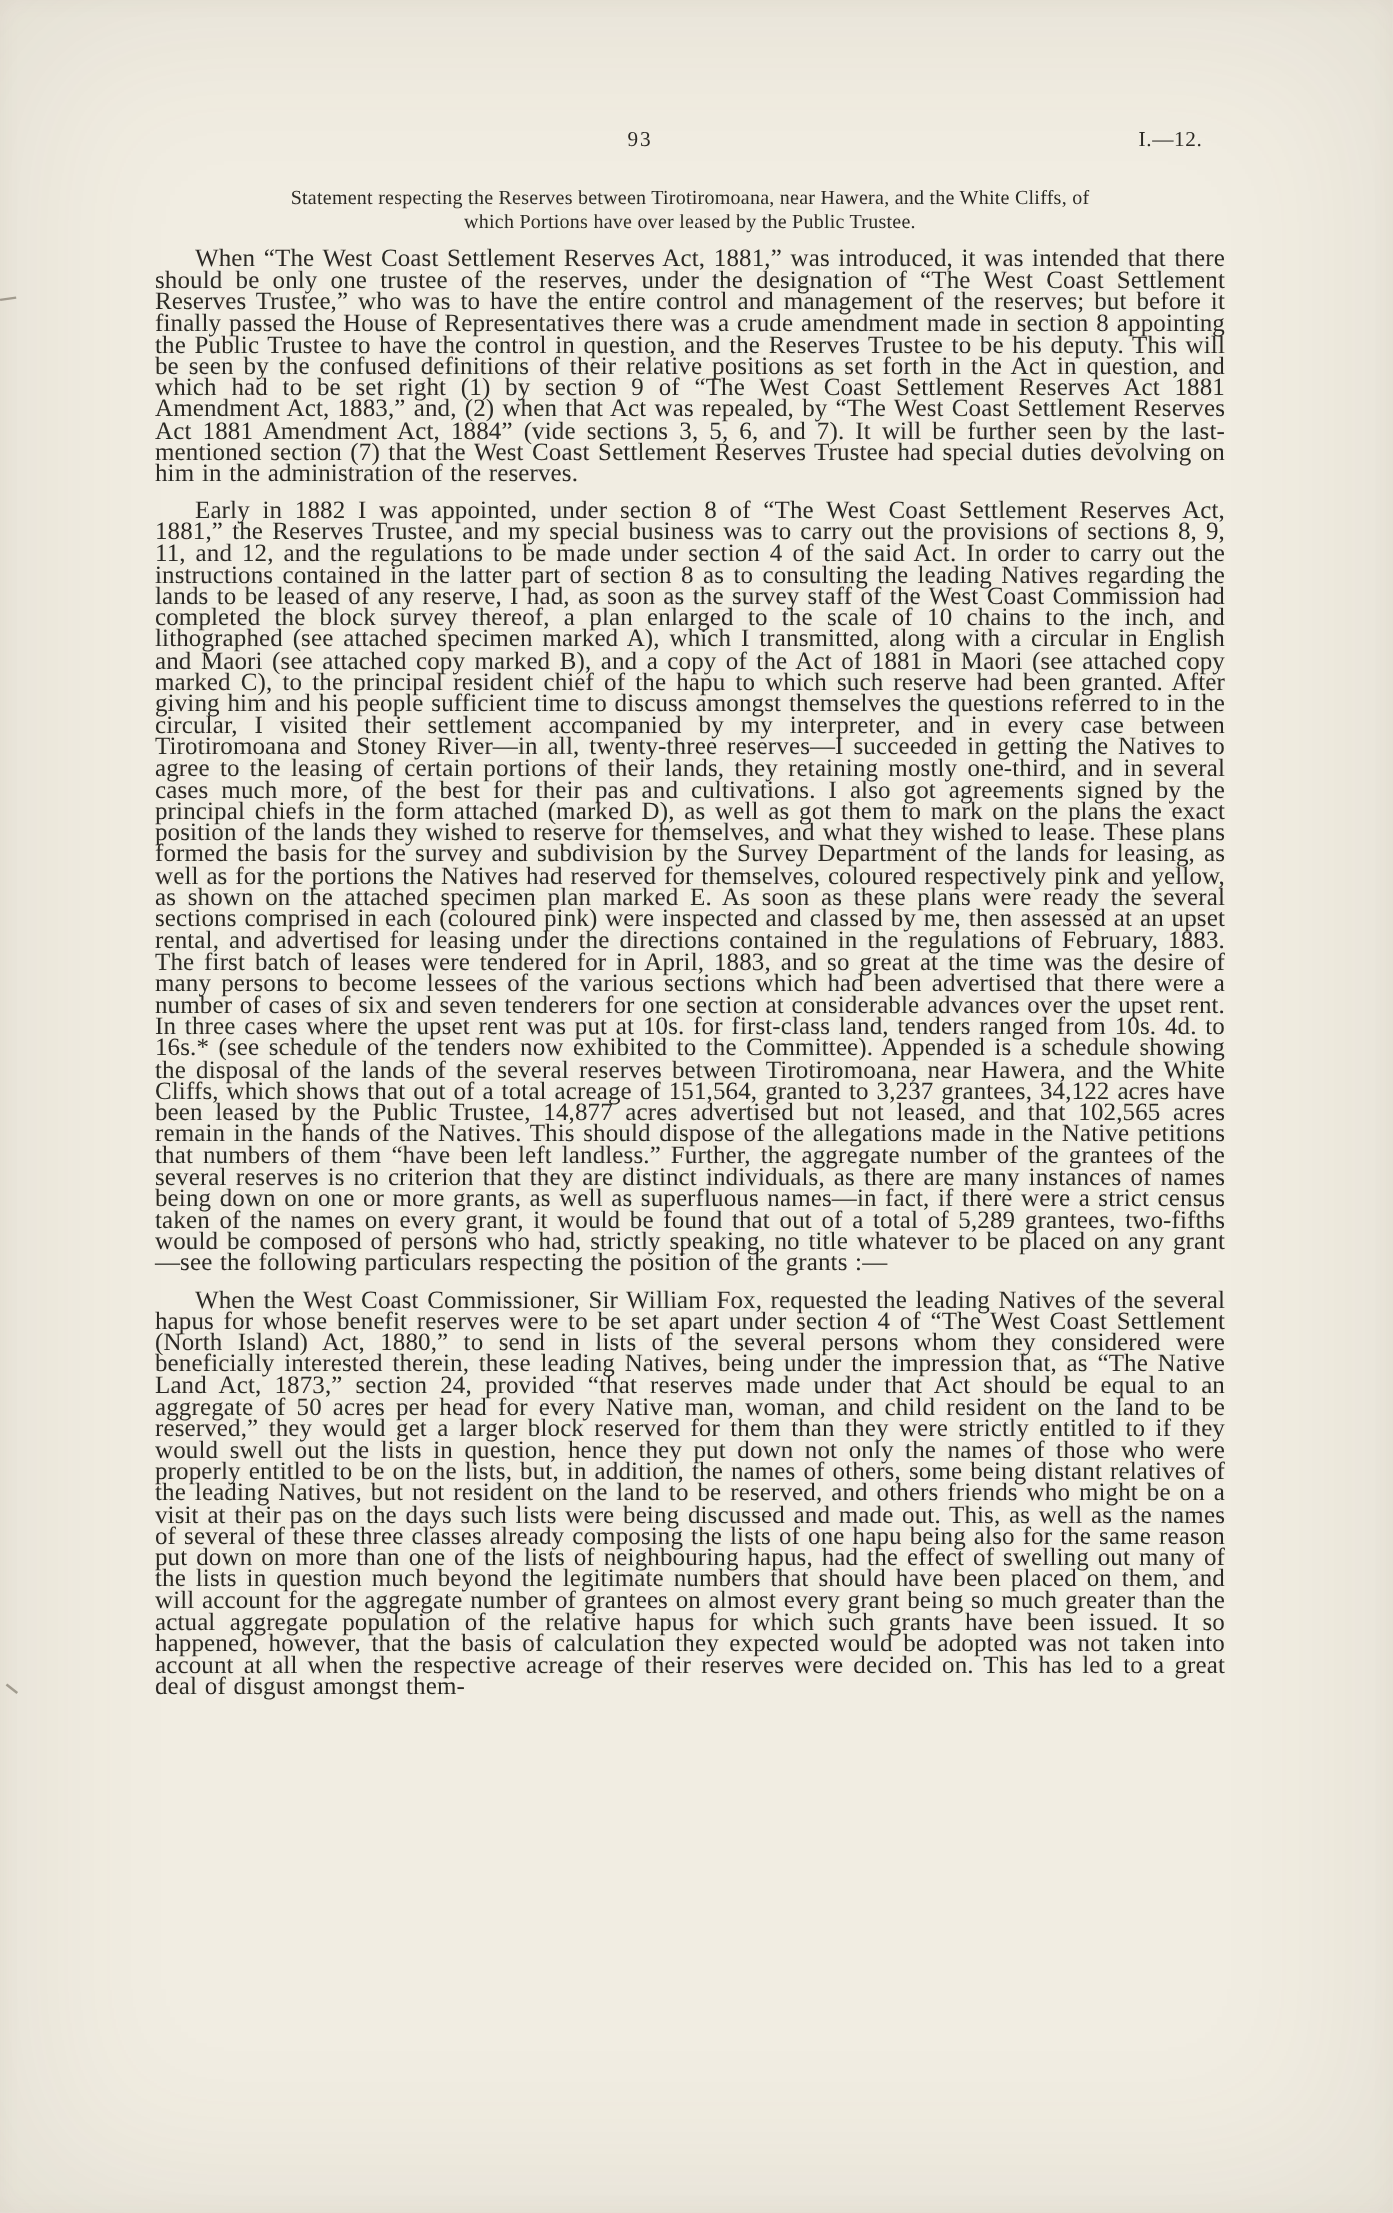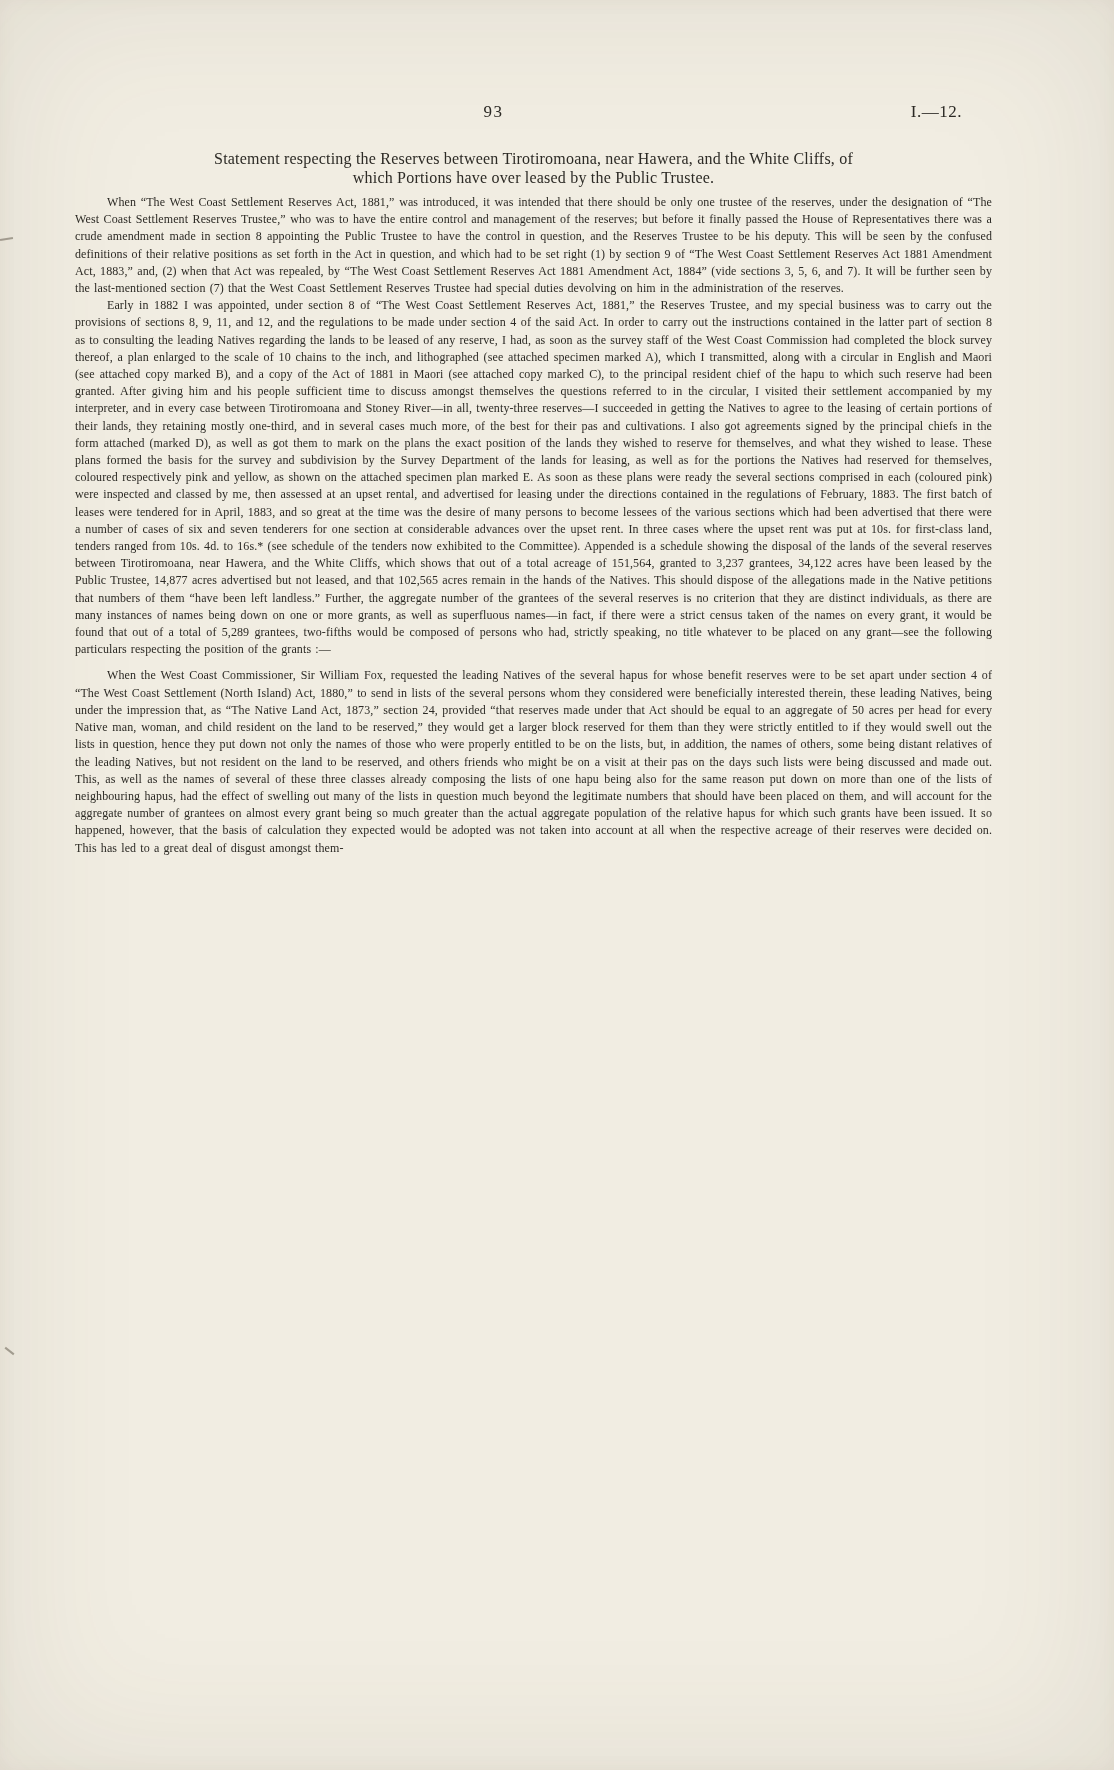--- a/index.html
+++ b/index.html
@@ -8,21 +8,21 @@
     width: 1114px;
     background: #d9d5c9;
     font-family: "Liberation Serif", "DejaVu Serif", serif;
   }
   .page {
     position: relative;
     width: 1114px;
     height: 1770px;
     background: #f1ede2;
     color: #2c2a25;
-    padding: 102px 122px 0 75px;
+    padding: 102px 122px 0 112px;
     overflow: hidden;
   }
   .page::after {
     content: "";
     position: absolute;
     inset: 0;
     pointer-events: none;
     box-shadow: inset 0 0 150px rgba(92, 82, 58, 0.10),
                 inset 0 0 20px rgba(92, 82, 58, 0.05);
   }
@@ -47,22 +47,22 @@
   .doc-title {
     margin: 24px 0 7px 0;
     font-size: 16px;
     font-weight: normal;
     text-align: center;
     line-height: 18.5px;
     letter-spacing: 0.2px;
   }
   .title-line { display: block; }
   .doc-body p {
-    margin: 0;
-    font-size: 12px;
+    margin: 12px;
+    font-size: 20px;
     line-height: 17.2px;
     text-align: justify;
     text-indent: 32px;
     letter-spacing: 0.1px;
     word-spacing: 1px;
     hyphens: auto;
   }
   .doc-body p.para-gap { margin-top: 9px; }
   .doc-footnote {
     position: absolute;

